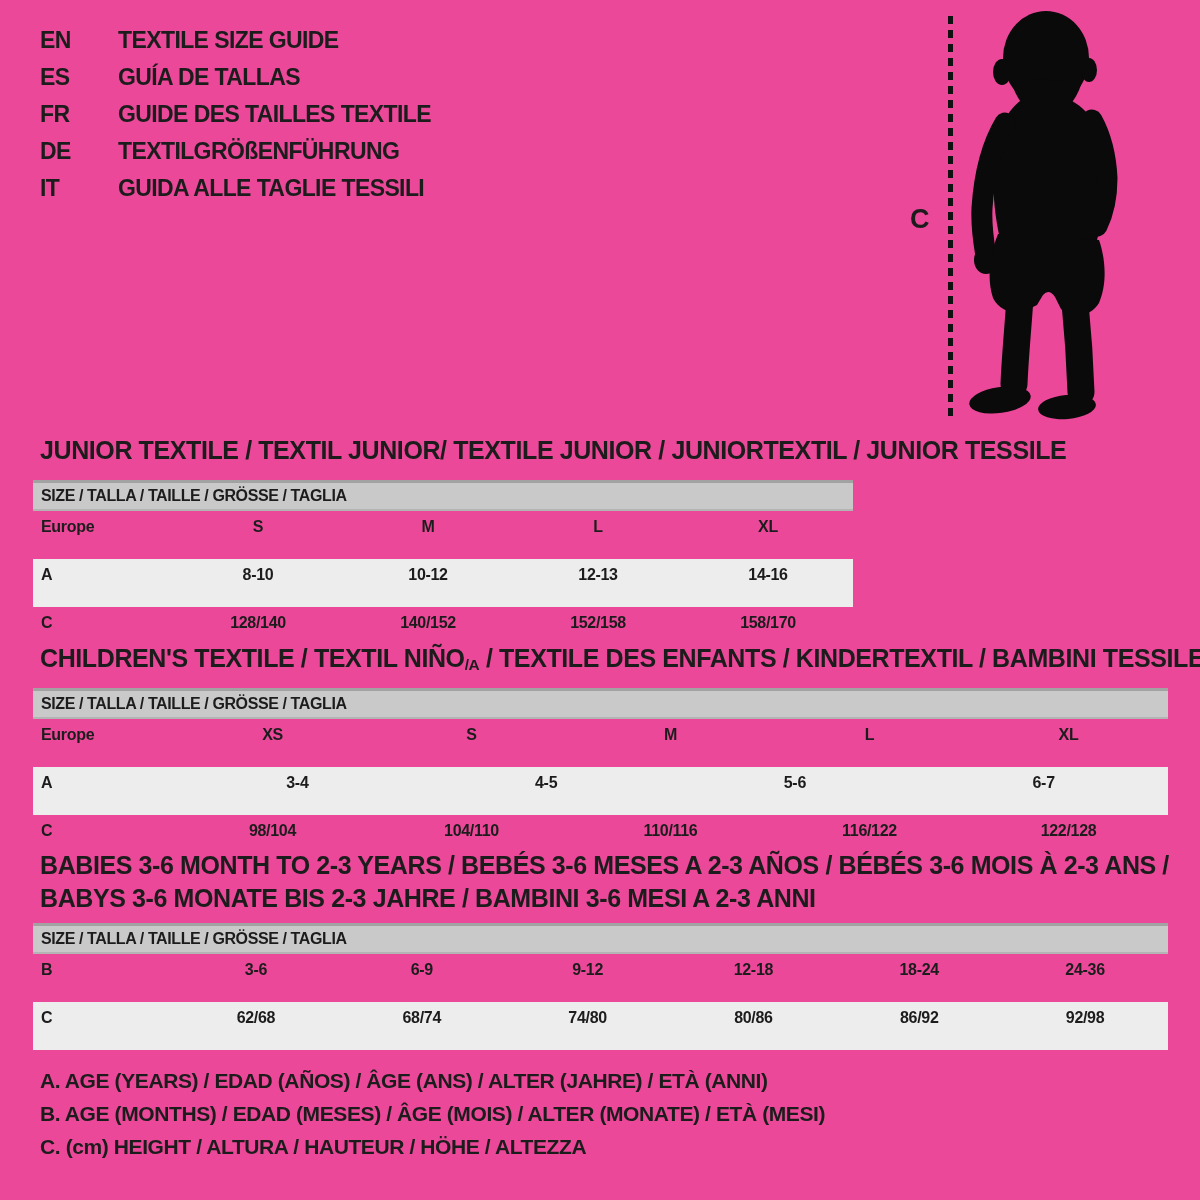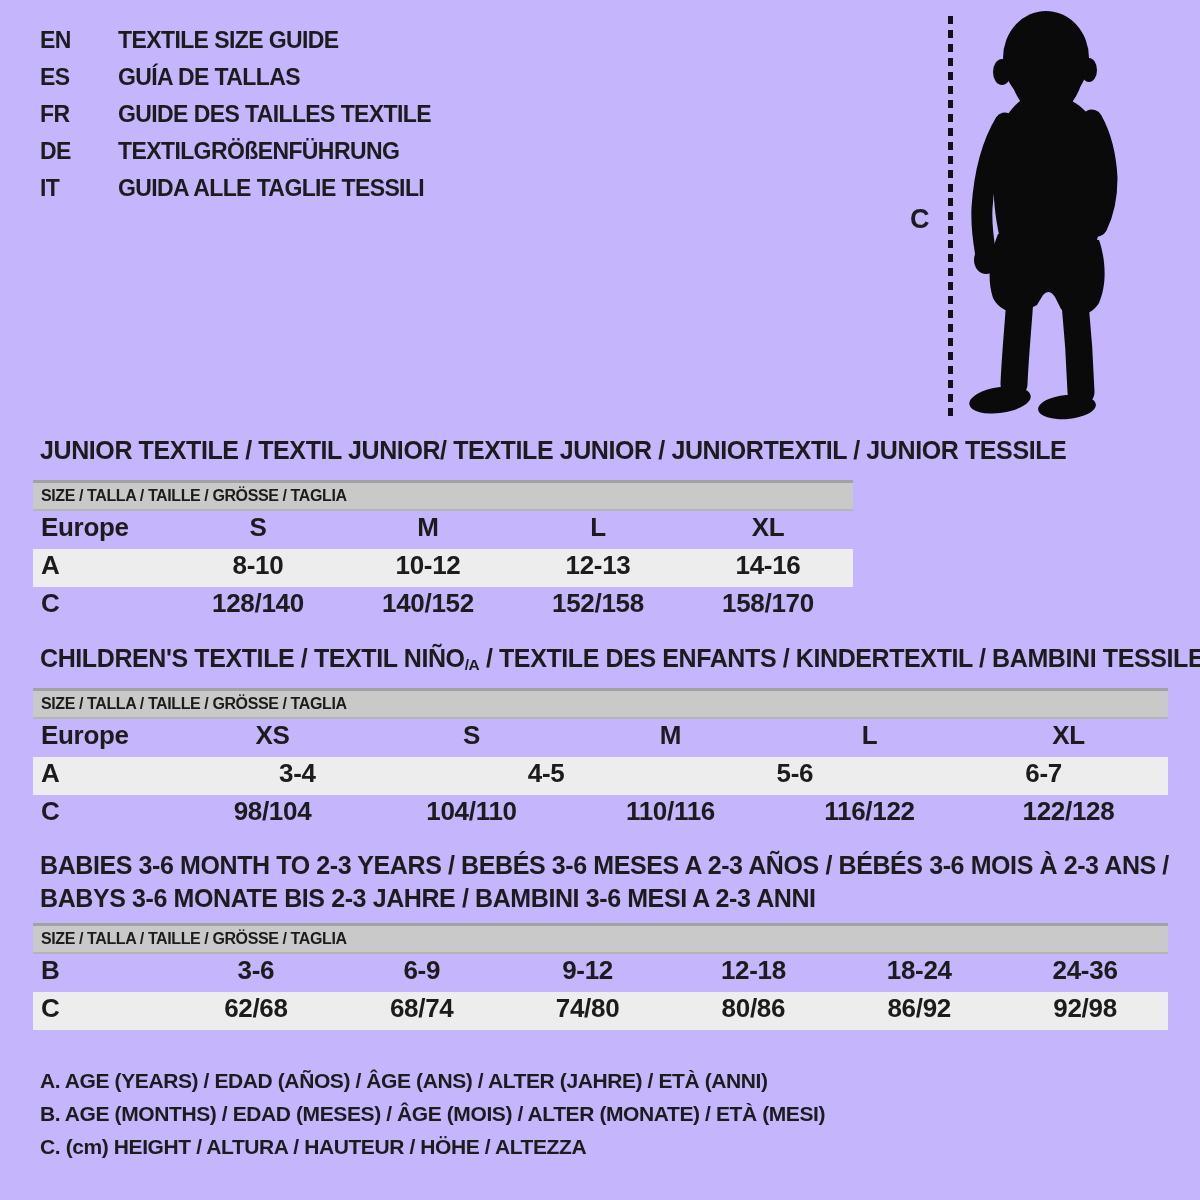--- a/index.html
+++ b/index.html
@@ -1,17 +1,17 @@
 <!DOCTYPE html>
 <html><head>
 <meta charset="utf-8">
 <style>
   html,body{margin:0;padding:0;background:#fff;}
   .page{
-    position:relative;width:1200px;height:1200px;background:#c4b5fd;overflow:hidden;
+    position:relative;width:1200px;height:1200px;background:#ec4899;overflow:hidden;
     font-family:"Liberation Sans", sans-serif;font-weight:bold;color:#1c1c1c;
   }
   
   .lang-block{position:absolute;left:40px;top:22px;}
   .lang-row{display:flex;height:37px;align-items:center;font-size:23px;letter-spacing:-0.6px;}
   .lang-code{width:78px;flex:0 0 78px;}
   .lang-title{white-space:nowrap;}
   
   .measure-line{
     position:absolute;left:948px;top:16px;width:5px;height:400px;
@@ -29,21 +29,21 @@
   
   .size-table{position:absolute;left:33px;}
   .t1{top:480px;width:820px;}
   .t2{top:688px;width:1135px;}
   .t3{top:923px;width:1135px;}
   .size-bar{
     height:26px;line-height:26px;background:#c9c9c9;
     border-top:3px solid #a2a2a2;border-bottom:2px solid #b4b4b4;
     padding-left:8px;font-size:16px;letter-spacing:-0.4px;
   }
-  .trow{display:flex;height:38px;line-height:32px;font-size:26px;letter-spacing:-0.3px;}
+  .trow{display:flex;height:48px;line-height:32px;font-size:16px;letter-spacing:-0.3px;}
   .trow.shade{background:#ededed;}
   .tlabel{flex:0 0 140px;width:140px;padding-left:8px;box-sizing:border-box;}
   .tcell{flex:1;text-align:center;}
   
   .legend{position:absolute;left:40px;top:1064px;font-size:21px;letter-spacing:-0.4px;}
   .legend-line{height:33px;line-height:33px;white-space:nowrap;}
 </style>
 </head>
 <body>
 

